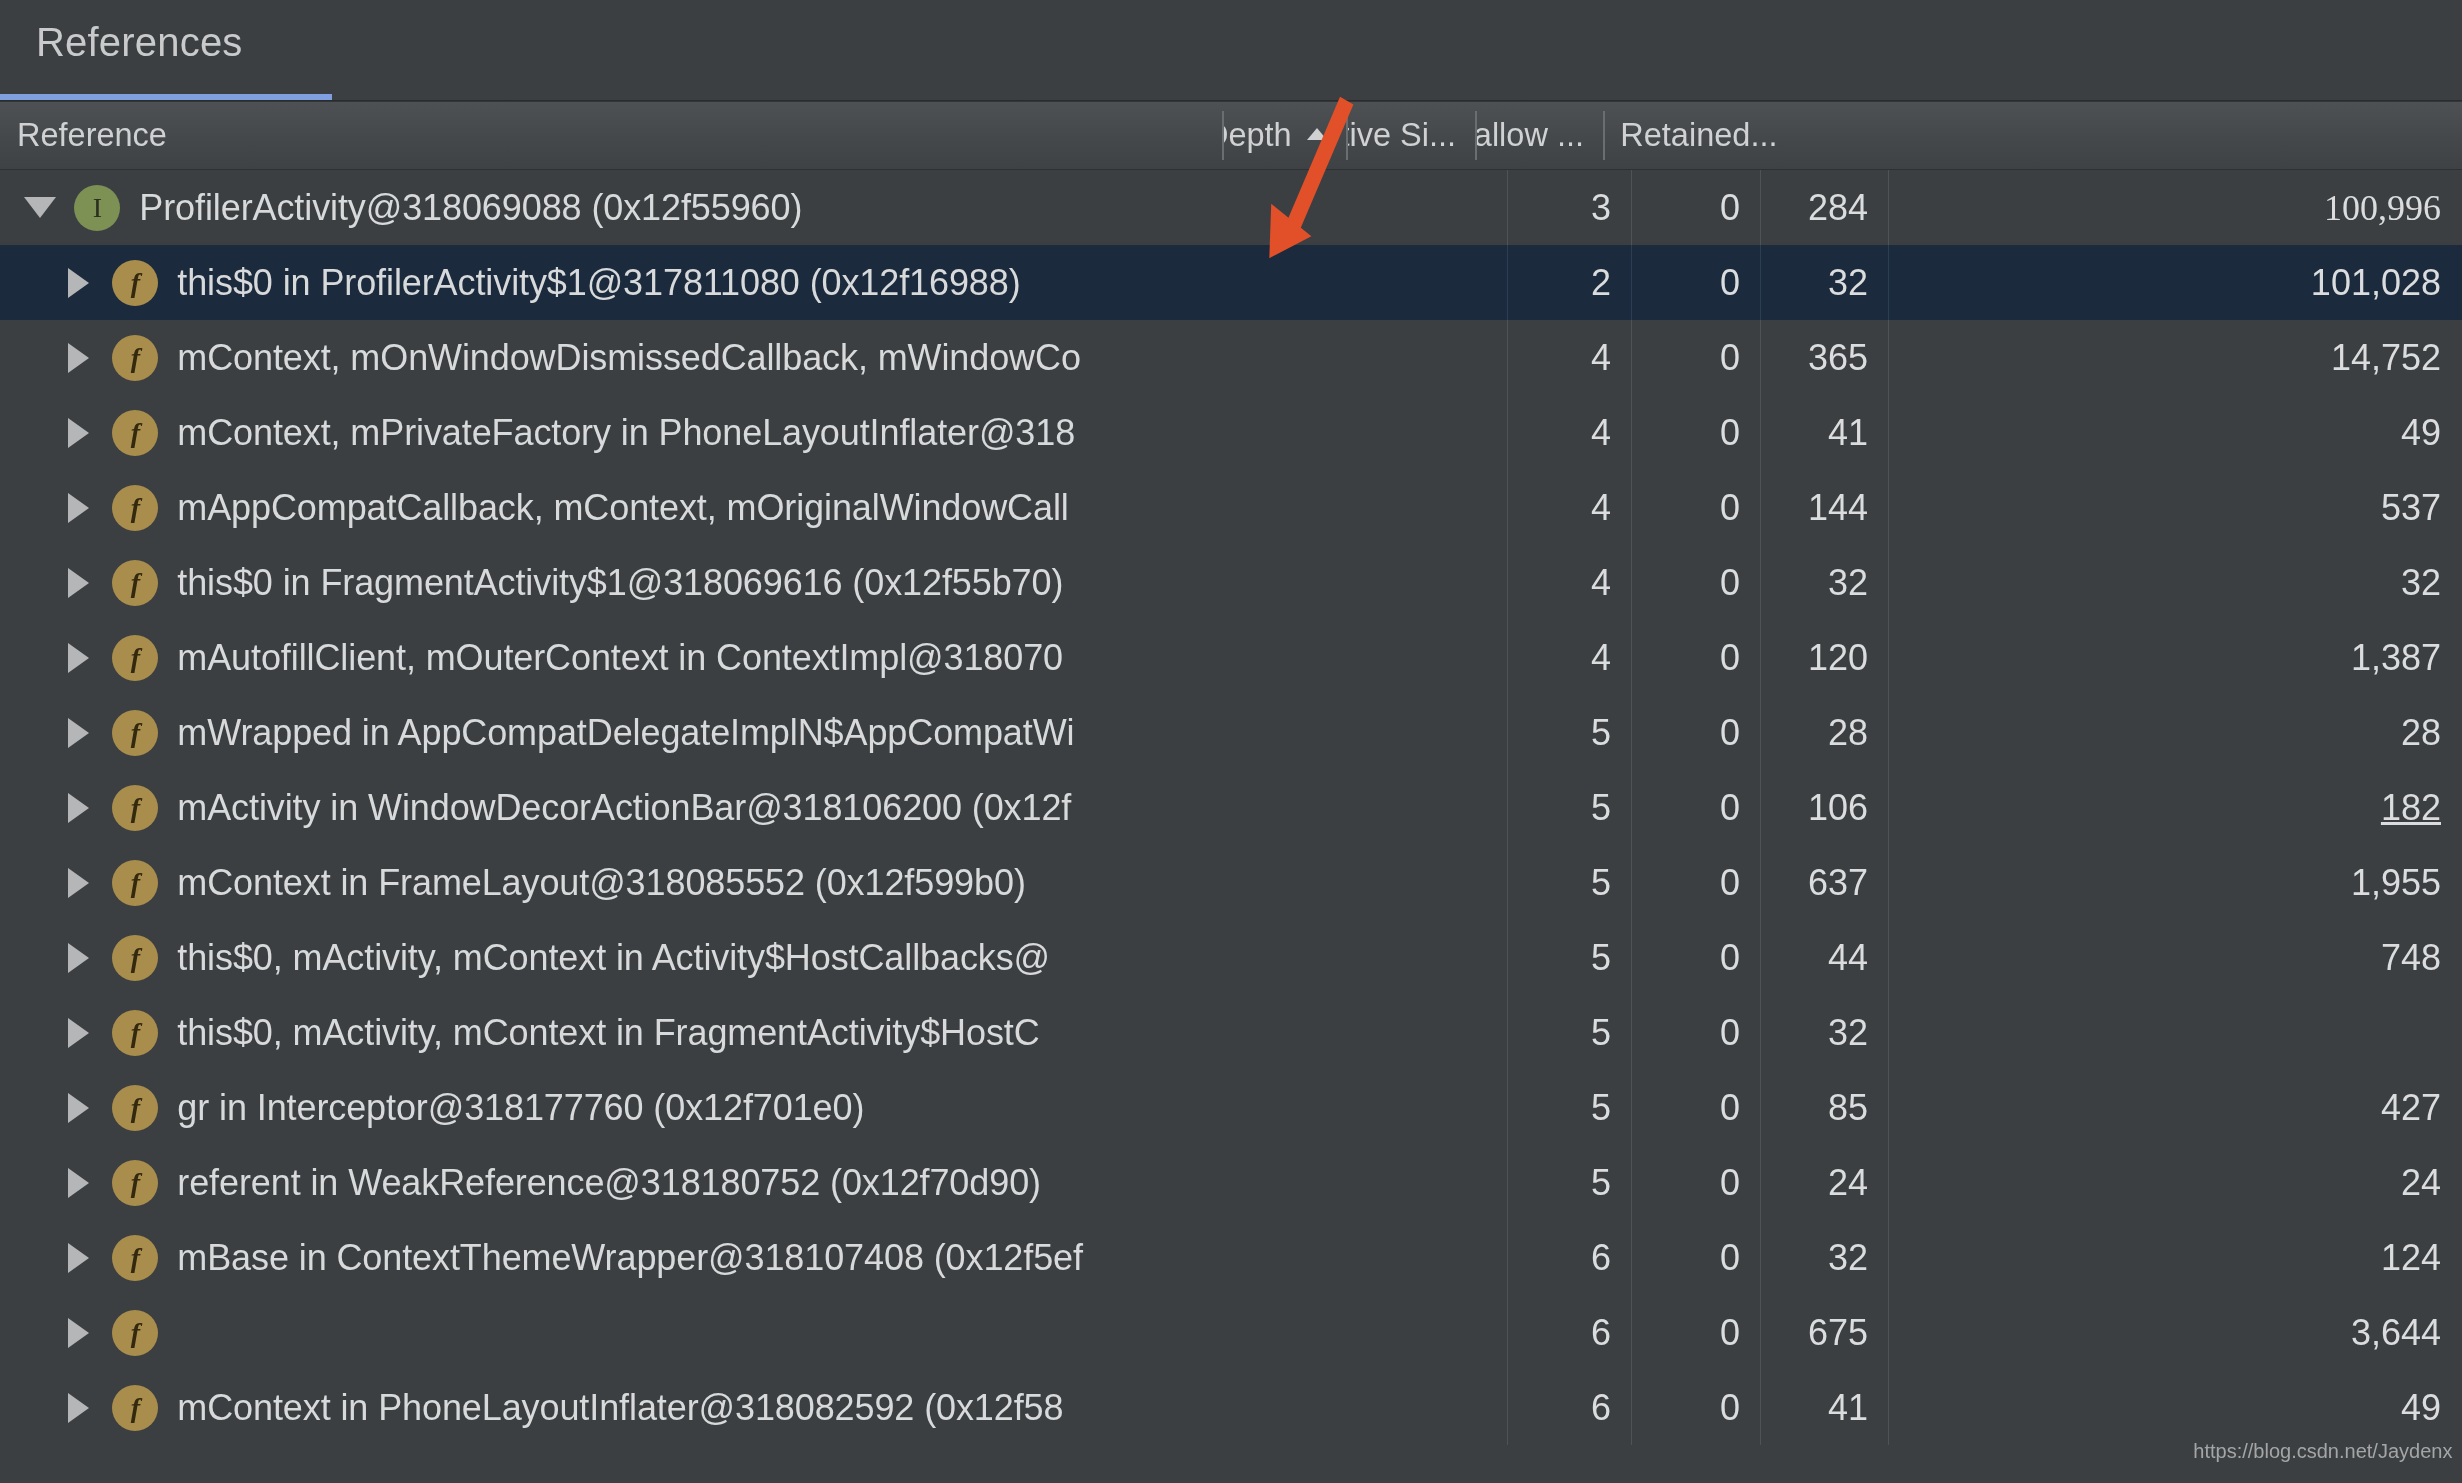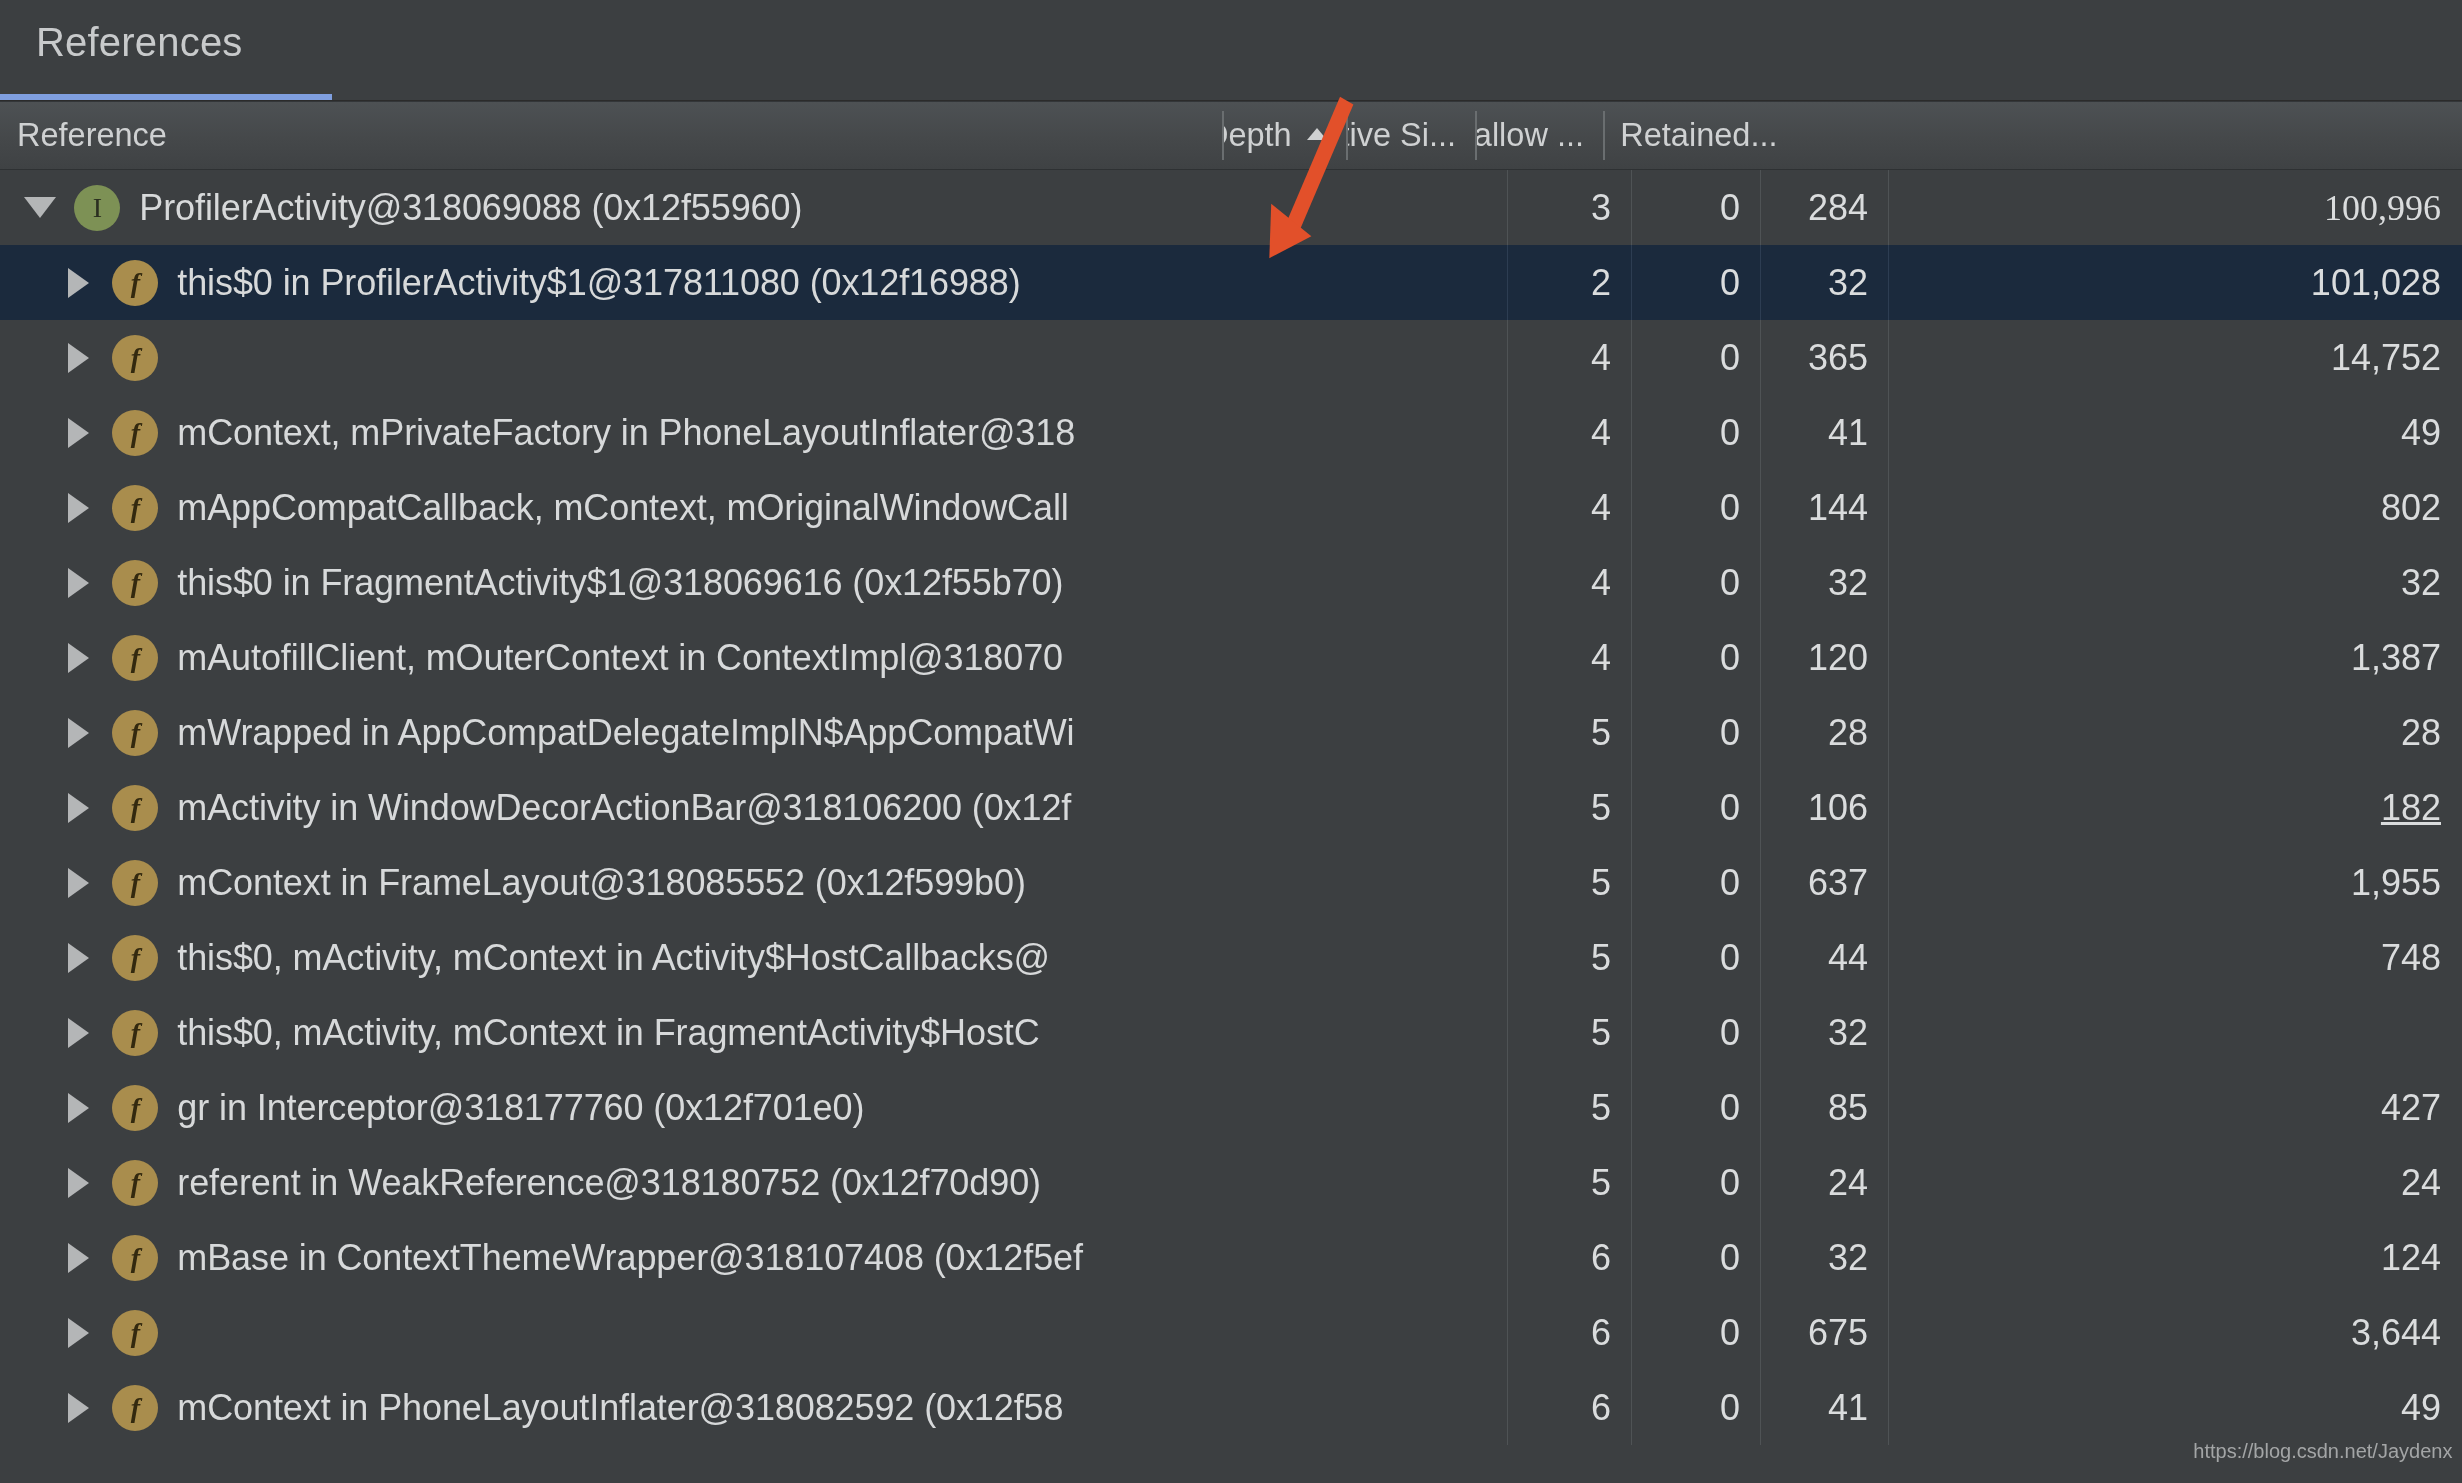--- a/index.html
+++ b/index.html
@@ -297,20 +297,21 @@
           <span>101,028</span>
         </div>
       </div>
       <div class="row">
         <div class="cell ref" style="width: 1508px;">
           <div style="flex: 0 0 auto; width: 59px; height: 1px;"></div>
           <div class="twisty">
             <div class="tri-right"></div>
           </div>
           <div class="badge field">f</div>
+          <span class="ref-text">mContext, mOnWindowDismissedCallback, mWindowCo</span>
           <div class="vline"></div>
         </div>
         <div class="cell num" style="width: 124px;">
           <span>4</span>
           <div class="vline"></div>
         </div>
         <div class="cell num" style="width: 129px;">
           <span>0</span>
           <div class="vline"></div>
         </div>
@@ -364,21 +365,21 @@
         </div>
         <div class="cell num" style="width: 129px;">
           <span>0</span>
           <div class="vline"></div>
         </div>
         <div class="cell num" style="width: 128px;">
           <span>144</span>
           <div class="vline"></div>
         </div>
         <div class="cell num" style="width: 573px;">
-          <span>802</span>
+          <span>537</span>
         </div>
       </div>
       <div class="row">
         <div class="cell ref" style="width: 1508px;">
           <div style="flex: 0 0 auto; width: 59px; height: 1px;"></div>
           <div class="twisty">
             <div class="tri-right"></div>
           </div>
           <div class="badge field">f</div>
           <span class="ref-text">this$0 in FragmentActivity$1@318069616 (0x12f55b70)</span>

